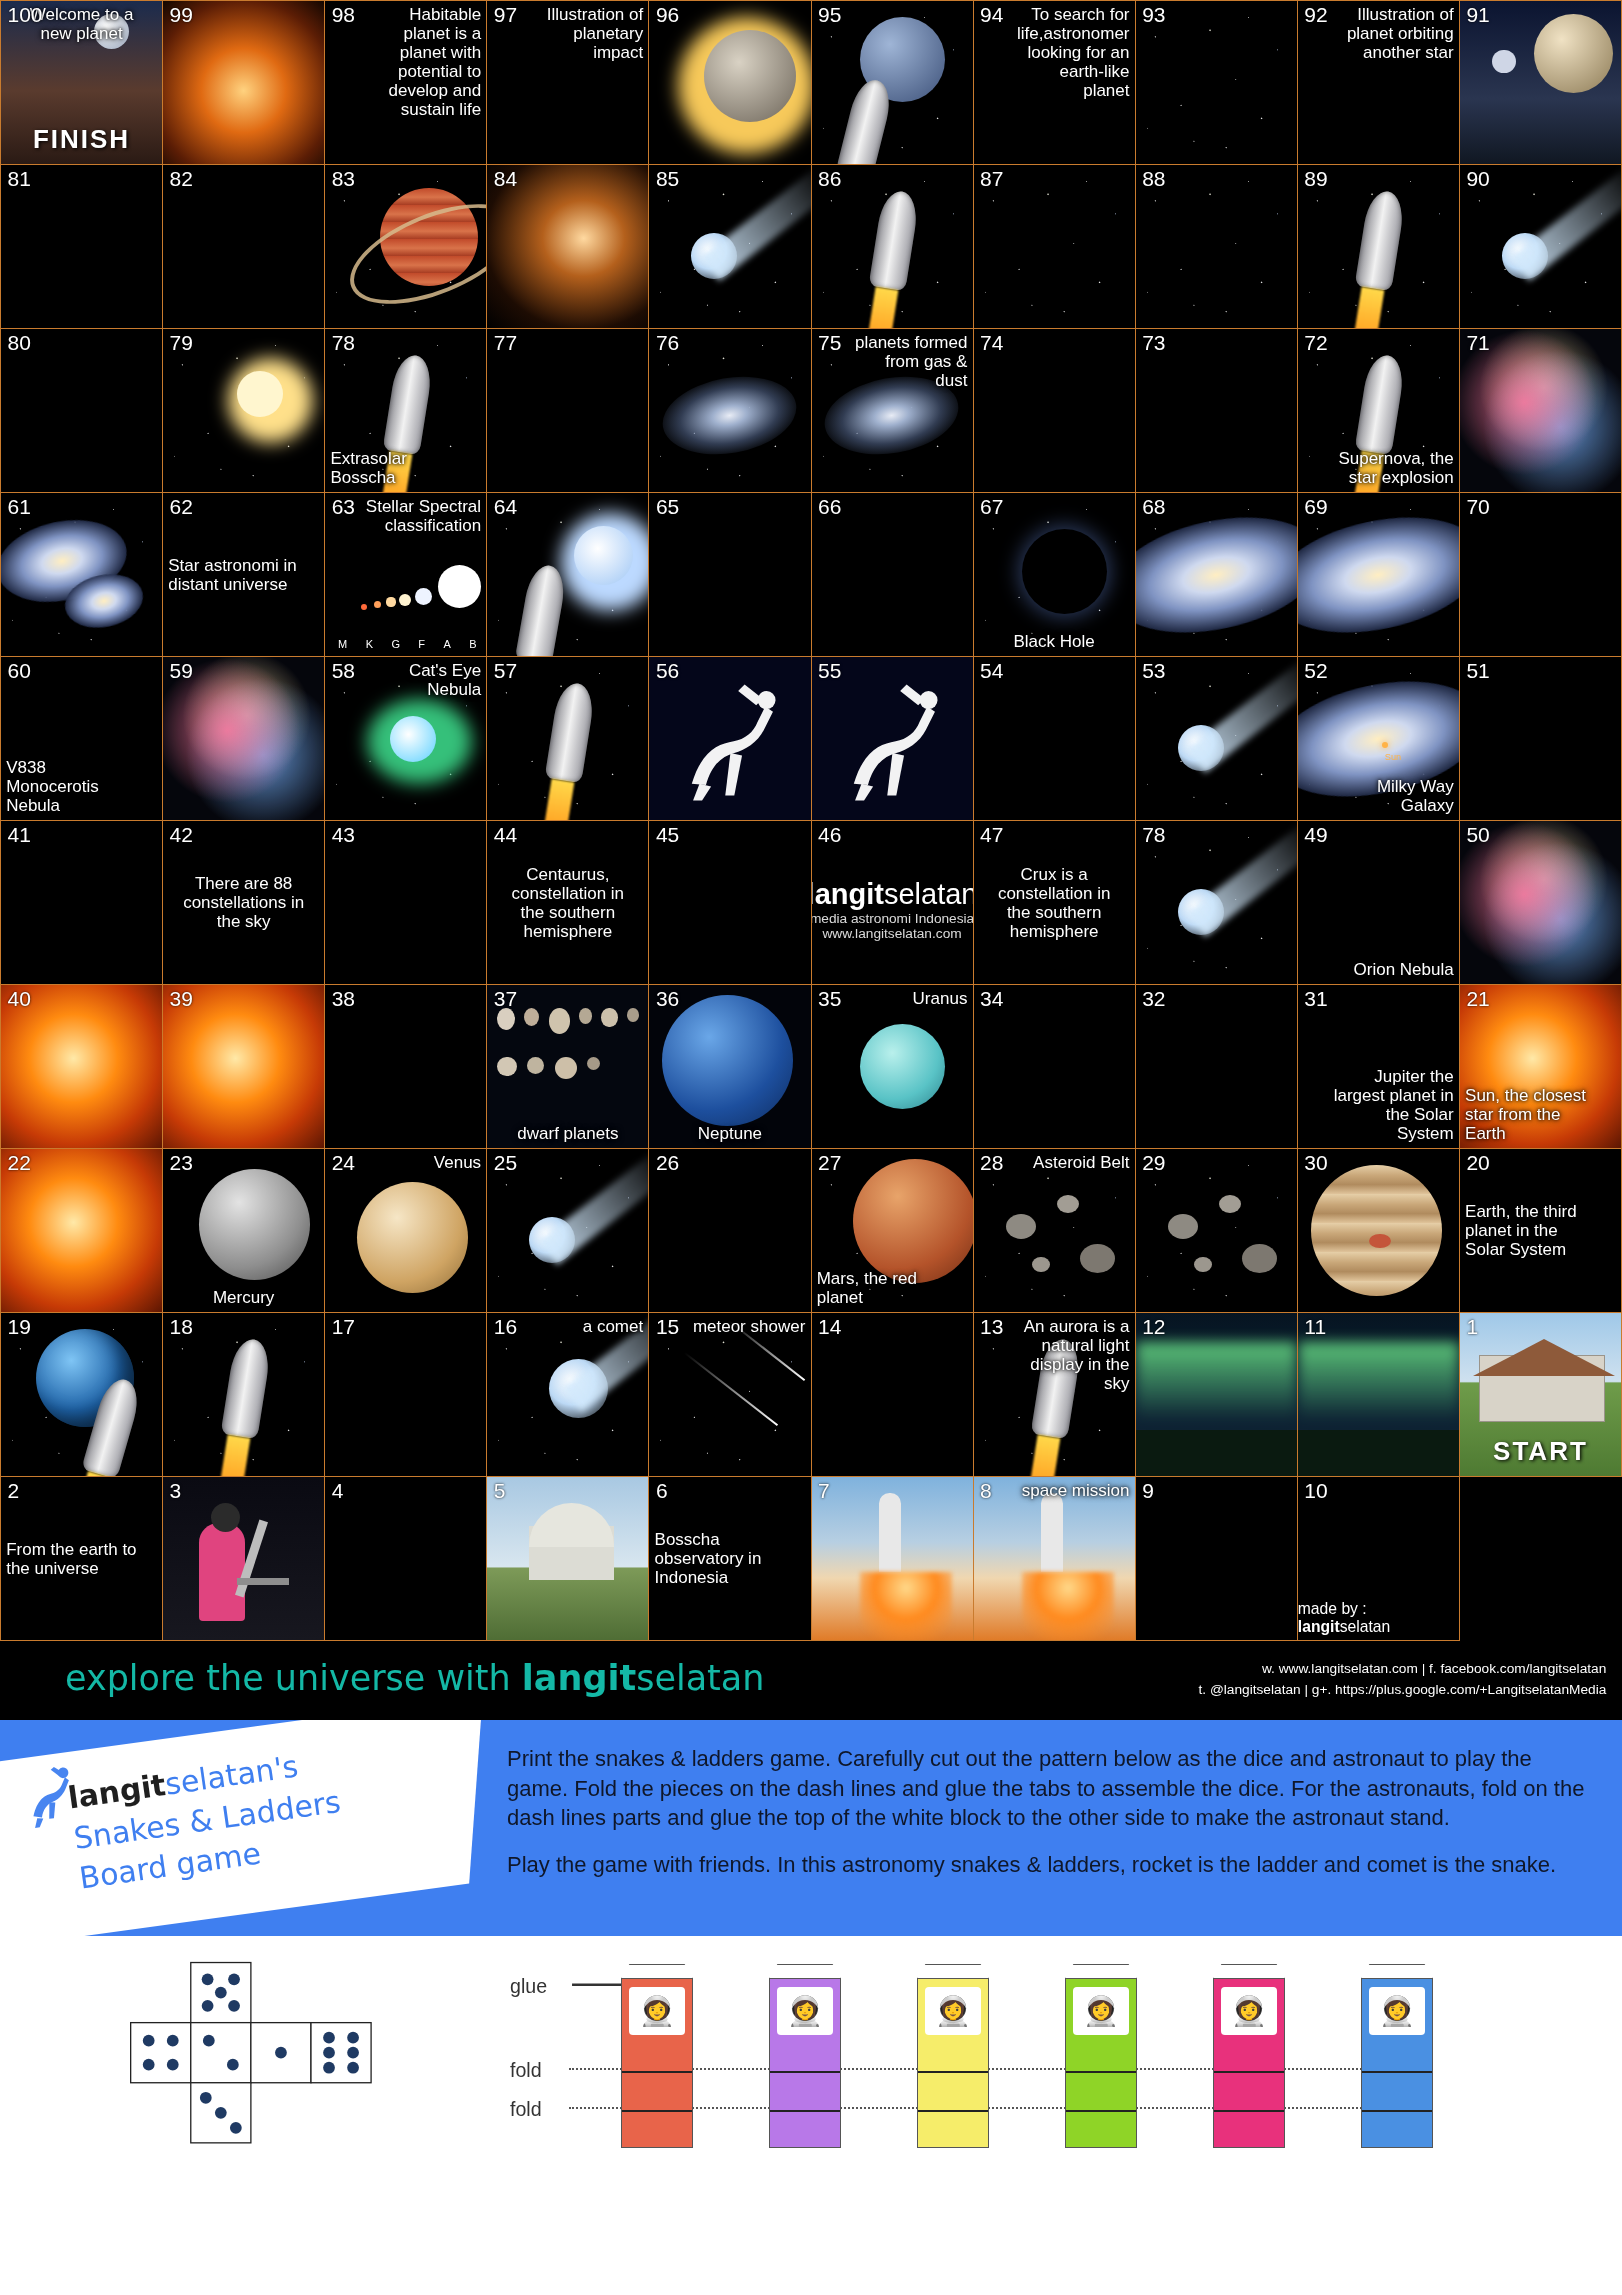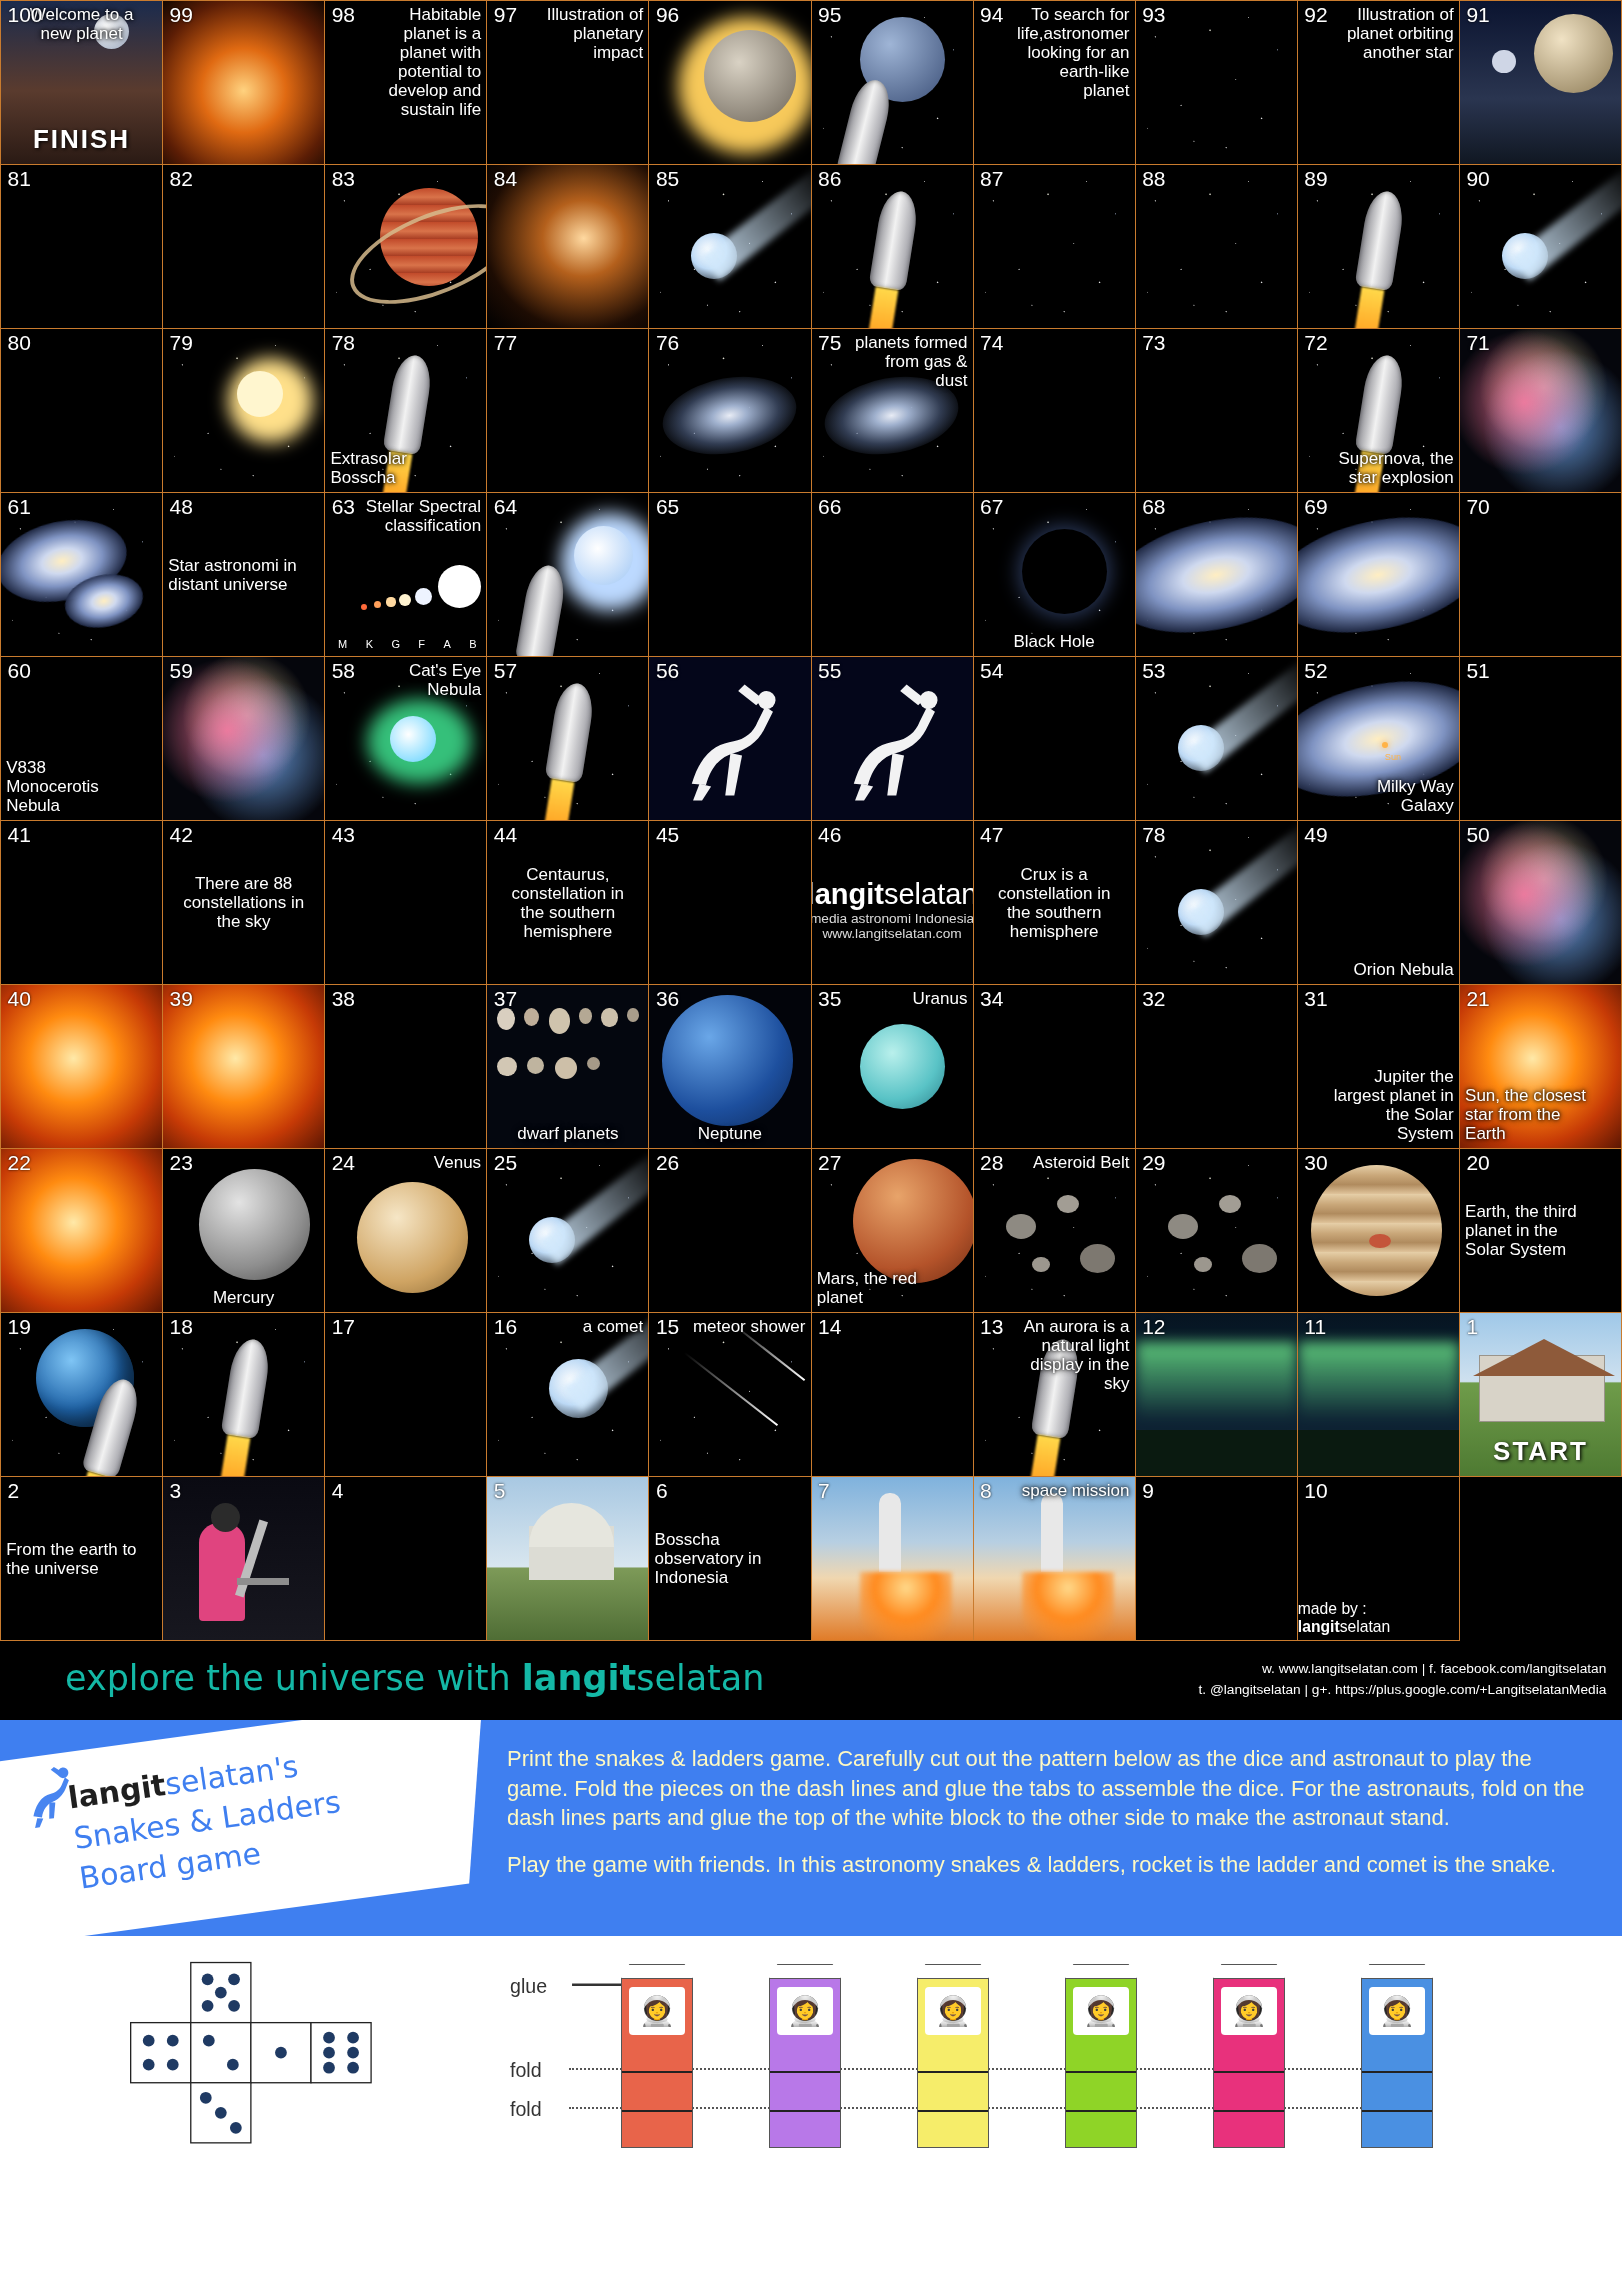--- a/index.html
+++ b/index.html
@@ -214,21 +214,21 @@
     position: absolute;
     left: 19.6px; top: 39px;
     width: 59px; height: 72px;
     transform: rotate(-8deg);
     opacity: .95;
   }
   .instr-text {
     position: absolute;
     left: 507px; top: 23.6px;
     right: 26px;
-    color: #fef9c3;
+    color: #0f172a;
     font-size: 22px;
     line-height: 1.36;
   }
   .instr-text p { margin: 0 0 17px 0; }
 
   
   .cutouts {
     position: relative;
     background: #ffffff;
     height: 229px;
@@ -457,21 +457,21 @@
       </div>
       <div class="cell">
         <div class="art starfield">
           <div class="galaxy" style="width:131px;height:79px;left:38%;top:42%;"></div>
           <div class="galaxy" style="width:79px;height:52px;left:64%;top:66%;"></div>
         </div>
         <div class="num">61</div>
       </div>
       <div class="cell">
         <div class="art" style="background: rgb(0, 0, 0);"></div>
-        <div class="num">48</div>
+        <div class="num">62</div>
         <div class="cap cl">Star astronomi in distant universe</div>
       </div>
       <div class="cell">
         <div class="art" style="background: rgb(0, 0, 0);">
           <div class="planet" style="left:70%;top:44%;width:43px;height:43px;background:#ffffff;"></div>
           <div class="planet" style="left:56%;top:58%;width:17px;height:17px;background:#eef3ff;"></div>
           <div class="planet" style="left:46%;top:62%;width:11.8px;height:11.8px;background:#fff3d0;"></div>
           <div class="planet" style="left:38%;top:64%;width:9.2px;height:9.2px;background:#ffd9a0;"></div>
           <div class="planet" style="left:30%;top:66%;width:7.2px;height:7.2px;background:#ff9f5a;"></div>
           <div class="planet" style="left:22%;top:68%;width:5.9px;height:5.9px;background:#ff6a3a;"></div>

